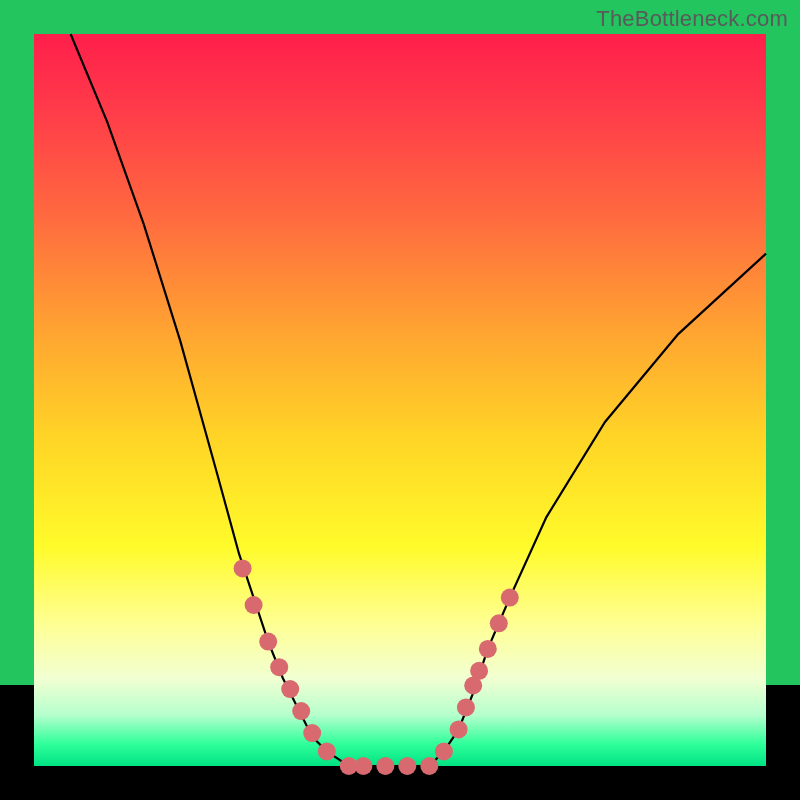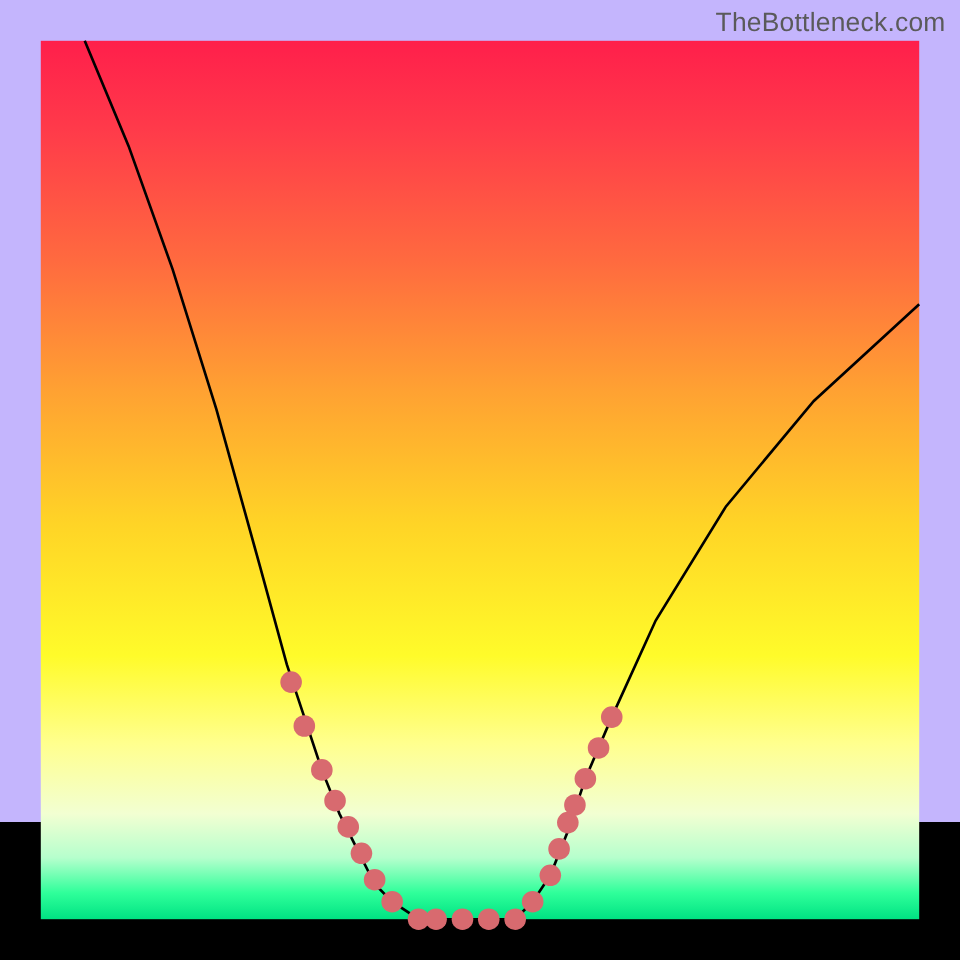--- a/index.html
+++ b/index.html
@@ -9,21 +9,21 @@
     height: 800px;
     background: #000;
     overflow: hidden;
     font-family: Arial, Helvetica, sans-serif;
   }
   .frame {
     position: absolute;
     left: 0; top: 0;
     width: 800px;
     height: 685px;
-    background: #c4b5fd;
+    background: #22c55e;
   }
   .plot-area {
     position: absolute;
     left: 34px;
     top: 34px;
     width: 732px;
     height: 732px;
     background: linear-gradient(to bottom,
       #ff1f4b 0%,
       #ff3a4a 10%,

